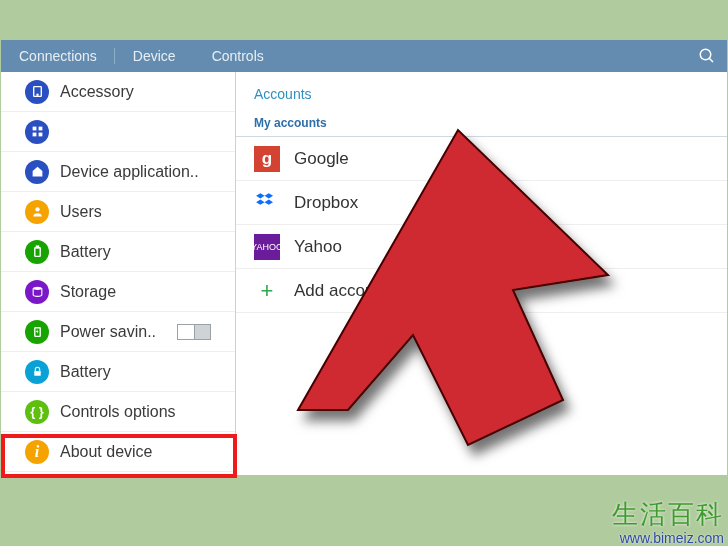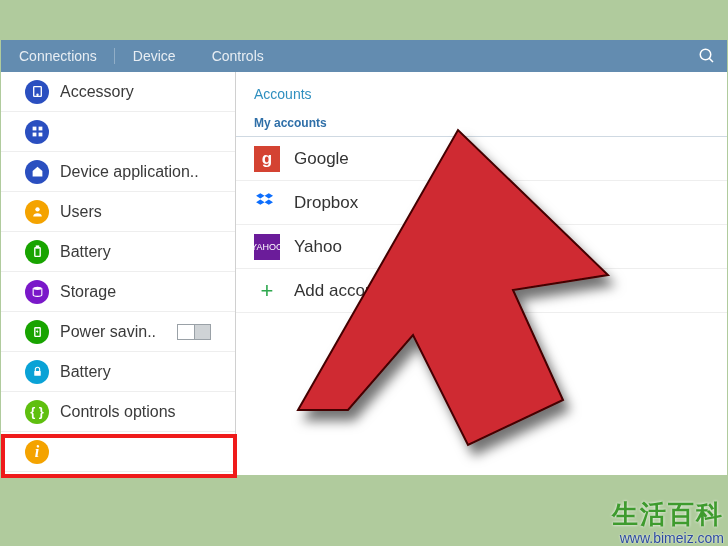--- a/index.html
+++ b/index.html
@@ -23,21 +23,21 @@
   .highlight-box{position:absolute;left:0px;bottom:-3px;width:236px;height:44px;border:4px solid #ef1b1b;pointer-events:none}
   .main{flex:1;background:#fff}
   .pad{padding:14px 18px 2px 18px}
   .hTitle{color:#2f8fbf;font-size:14px;margin-bottom:12px}
   .sub{color:#2f6fa8;font-size:12px;font-weight:700;border-bottom:1px solid #cfd9e2;padding:0 0 6px 18px}
   .acc{height:44px;display:flex;align-items:center;gap:14px;padding:0 18px;border-bottom:1px solid #eee;font-size:17px;color:#333;cursor:pointer}
   .sq{width:26px;height:26px;display:flex;align-items:center;justify-content:center;color:#fff;font-weight:700}
   .plus{color:#2fa84f;font-size:22px;font-weight:400;width:26px;text-align:center}
   .arrow-wrap{position:absolute;left:268px;top:110px;width:380px;height:380px;pointer-events:none}
   .watermark{position:absolute;right:4px;bottom:0;text-align:right;pointer-events:none}
-  .wm1{font-size:26px;font-weight:700;color:#3e9b2e;letter-spacing:2px;text-shadow:0 0 3px #fff}
+  .wm1{font-size:26px;font-weight:400;color:#3e9b2e;letter-spacing:2px;text-shadow:0 0 3px #fff}
   .wm2{font-size:14px;font-weight:400;color:#2c4aa0;text-shadow:0 0 2px #fff;margin-top:-2px}
   svg{display:block}
 </style>
 </head>
 <body>
 
 <div class="stage">
   <div class="canvas">
 
     <div class="tabbar">
@@ -138,20 +138,21 @@
         <div class="row">
           <span class="badge" style="background:#5fbf0f">
               <span style="font-size:13px;font-weight:700">{ }</span>
             </span>
           <span class="lbl">Controls options</span>
         </div>
         <div class="row">
           <span class="badge" style="background:#f4a300">
               <span style="font-style:italic;font-weight:800;font-family:Georgia,serif">i</span>
             </span>
+          <span class="lbl">About device</span>
         </div>
 
         <div class="highlight-box"></div>
       </div>
 
       <div class="main">
         <div class="pad">
           <div class="hTitle">Accounts</div>
         </div>
         <div class="sub">My accounts</div>

